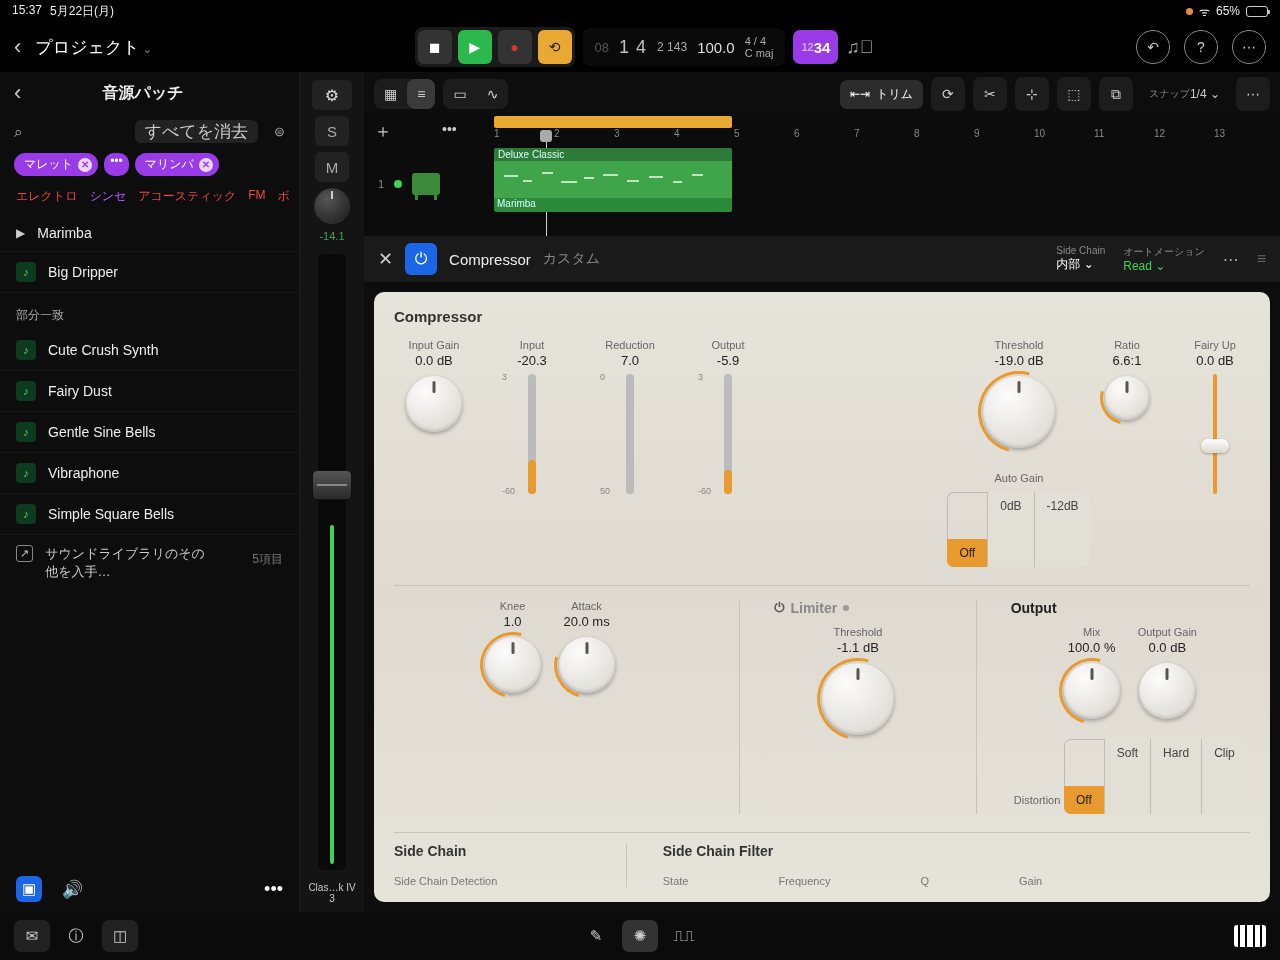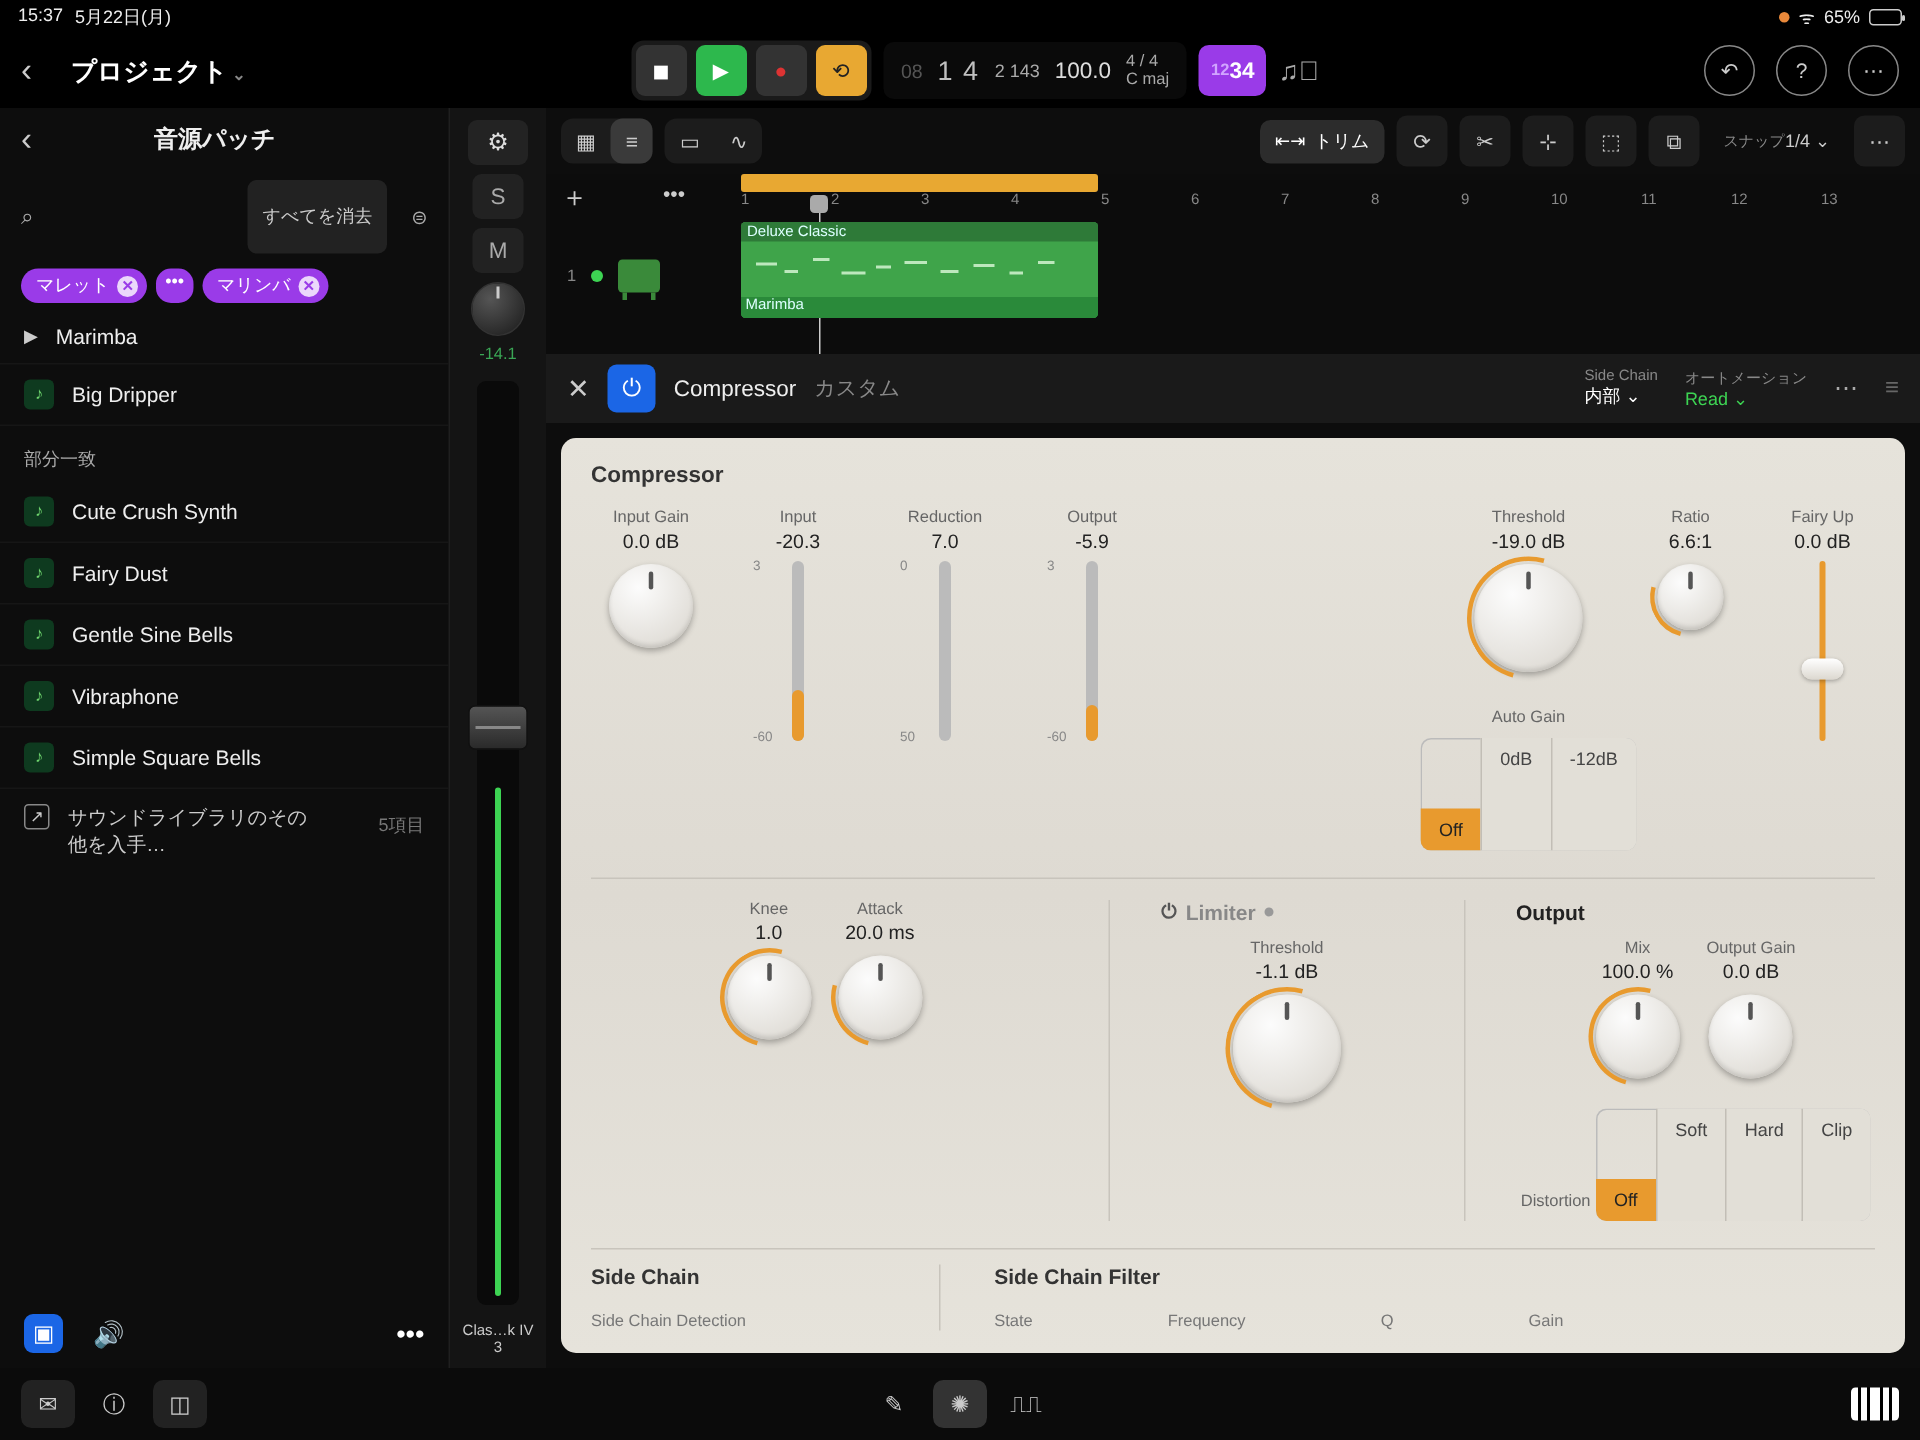--- a/index.html
+++ b/index.html
@@ -10,21 +10,21 @@
 .status-left { display:flex; gap:8px; }
 .status-right { display:flex; gap:6px; align-items:center; }
 .batt { width:22px; height:11px; border:1px solid #ccc; border-radius:3px; position:relative; }
 .batt::after{content:"";position:absolute;right:-3px;top:3px;width:2px;height:4px;background:#ccc;border-radius:1px;}
 .batt-fill{height:100%; width:65%; background:#ccc; border-radius:2px;}
 
 
 .top-bar { height: 50px; display:flex; align-items:center; padding: 0 14px; justify-content:space-between; }
 .tb-left { display:flex; align-items:center; gap:14px; }
 .chev-left { font-size:22px; color:#ccc; }
-.project-title { font-size:17px; font-weight:700;margin-left:12px; }
+.project-title { font-size:17px; font-weight:400; }
 .caret-d { color:#888; font-size:11px; margin-left:3px; }
 
 .tb-center { display:flex; align-items:center; gap:8px; }
 .transport { display:flex; gap:6px; background:#1a1a1a; border-radius:8px; padding:3px;}
 .tbtn { width:34px; height:34px; border-radius:6px; display:flex; align-items:center; justify-content:center; font-size:14px;}
 .stop-btn { background:#333; }
 .play-btn { background:#2db84d; }
 .rec-btn { background:#333; color:#d33; }
 .loop-btn { background:#e8a832; color:#222; }
 .lcd { background:#0a0a0a; border-radius:7px; height:38px; display:flex; align-items:center; padding:0 12px; gap:10px; font-family:monospace; }
@@ -37,21 +37,21 @@
 .icon-circ { width:34px; height:34px; border-radius:50%; border:1.5px solid #888; display:flex; align-items:center; justify-content:center; font-size:14px; color:#ccc;}
 
 
 .main { display:flex; height: calc(960px - 22px - 50px - 48px); }
 
 
 .sidebar { width:300px; background:#0d0d0d; display:flex; flex-direction:column; border-right:1px solid #1f1f1f; }
 .sb-header { display:flex; align-items:center; justify-content:space-between; padding:8px 14px; }
 .sb-title { font-size:16px; font-weight:600; flex:1; text-align:center; color:#eee;}
 .sb-search-row { display:flex; align-items:center; padding:6px 14px; gap:8px;}
-.clear-pill { background:#222; color:#ccc; font-size:12px; padding:16px 10px; border-radius:6px; margin-left:auto; margin-right:8px;}
+.clear-pill { background:#222; color:#ccc; font-size:17px; padding:0 10px; border-radius:6px; margin-left:auto; margin-right:8px;}
 .tag-row { display:flex; gap:6px; padding:4px 14px; flex-wrap:wrap;}
 .tag-pill { background:#9a3be8; border-radius:12px; padding:3px 6px 3px 10px; font-size:12px; display:flex; align-items:center; gap:5px;}
 .tag-x { background:rgba(255,255,255,.8); color:#9a3be8; width:14px;height:14px;border-radius:50%;font-size:10px;display:flex;align-items:center;justify-content:center;font-weight:bold;}
 .tag-dots { background:#9a3be8;border-radius:10px;padding:1px 6px;font-size:12px;}
 .cat-row { display:flex; gap:12px; padding:8px 16px 10px; font-size:12px; overflow:hidden; white-space:nowrap;}
 .cat-item { color:#e44; }
 .cat-item.purple { color:#b060ff; }
 .sb-list { flex:1; overflow-y:auto; }
 .sb-item { display:flex; align-items:center; gap:12px; padding:10px 16px; border-bottom:1px solid rgba(255,255,255,0.04); font-size:14px; color:#eee;}
 .sb-item .inst-icon { width:20px; height:20px; border-radius:4px; background:#0e3a1f; color:#6dd46d; display:flex; align-items:center;justify-content:center;font-size:11px;}
@@ -253,20 +253,27 @@
       <span class="tag-pill">
           <span>マレット</span>
           <span class="tag-x">✕</span>
         </span>
       <span class="tag-dots">•••</span>
       <span class="tag-pill">
           <span>マリンバ</span>
           <span class="tag-x">✕</span>
         </span>
     </div>
+    <div class="cat-row">
+      <span class="cat-item">エレクトロ</span>
+      <span class="cat-item purple">シンセ</span>
+      <span class="cat-item">アコースティック</span>
+      <span class="cat-item">FM</span>
+      <span class="cat-item">ボ</span>
+    </div>
     <div class="sb-list">
       <div class="sb-item">
           <span class="play-tri">▶</span>
           <span>Marimba</span>
         </div>
       <div class="sb-item">
           <span class="inst-icon">♪</span>
           <span>Big Dripper</span>
         </div>
       <div class="sb-section-label">部分一致</div>

